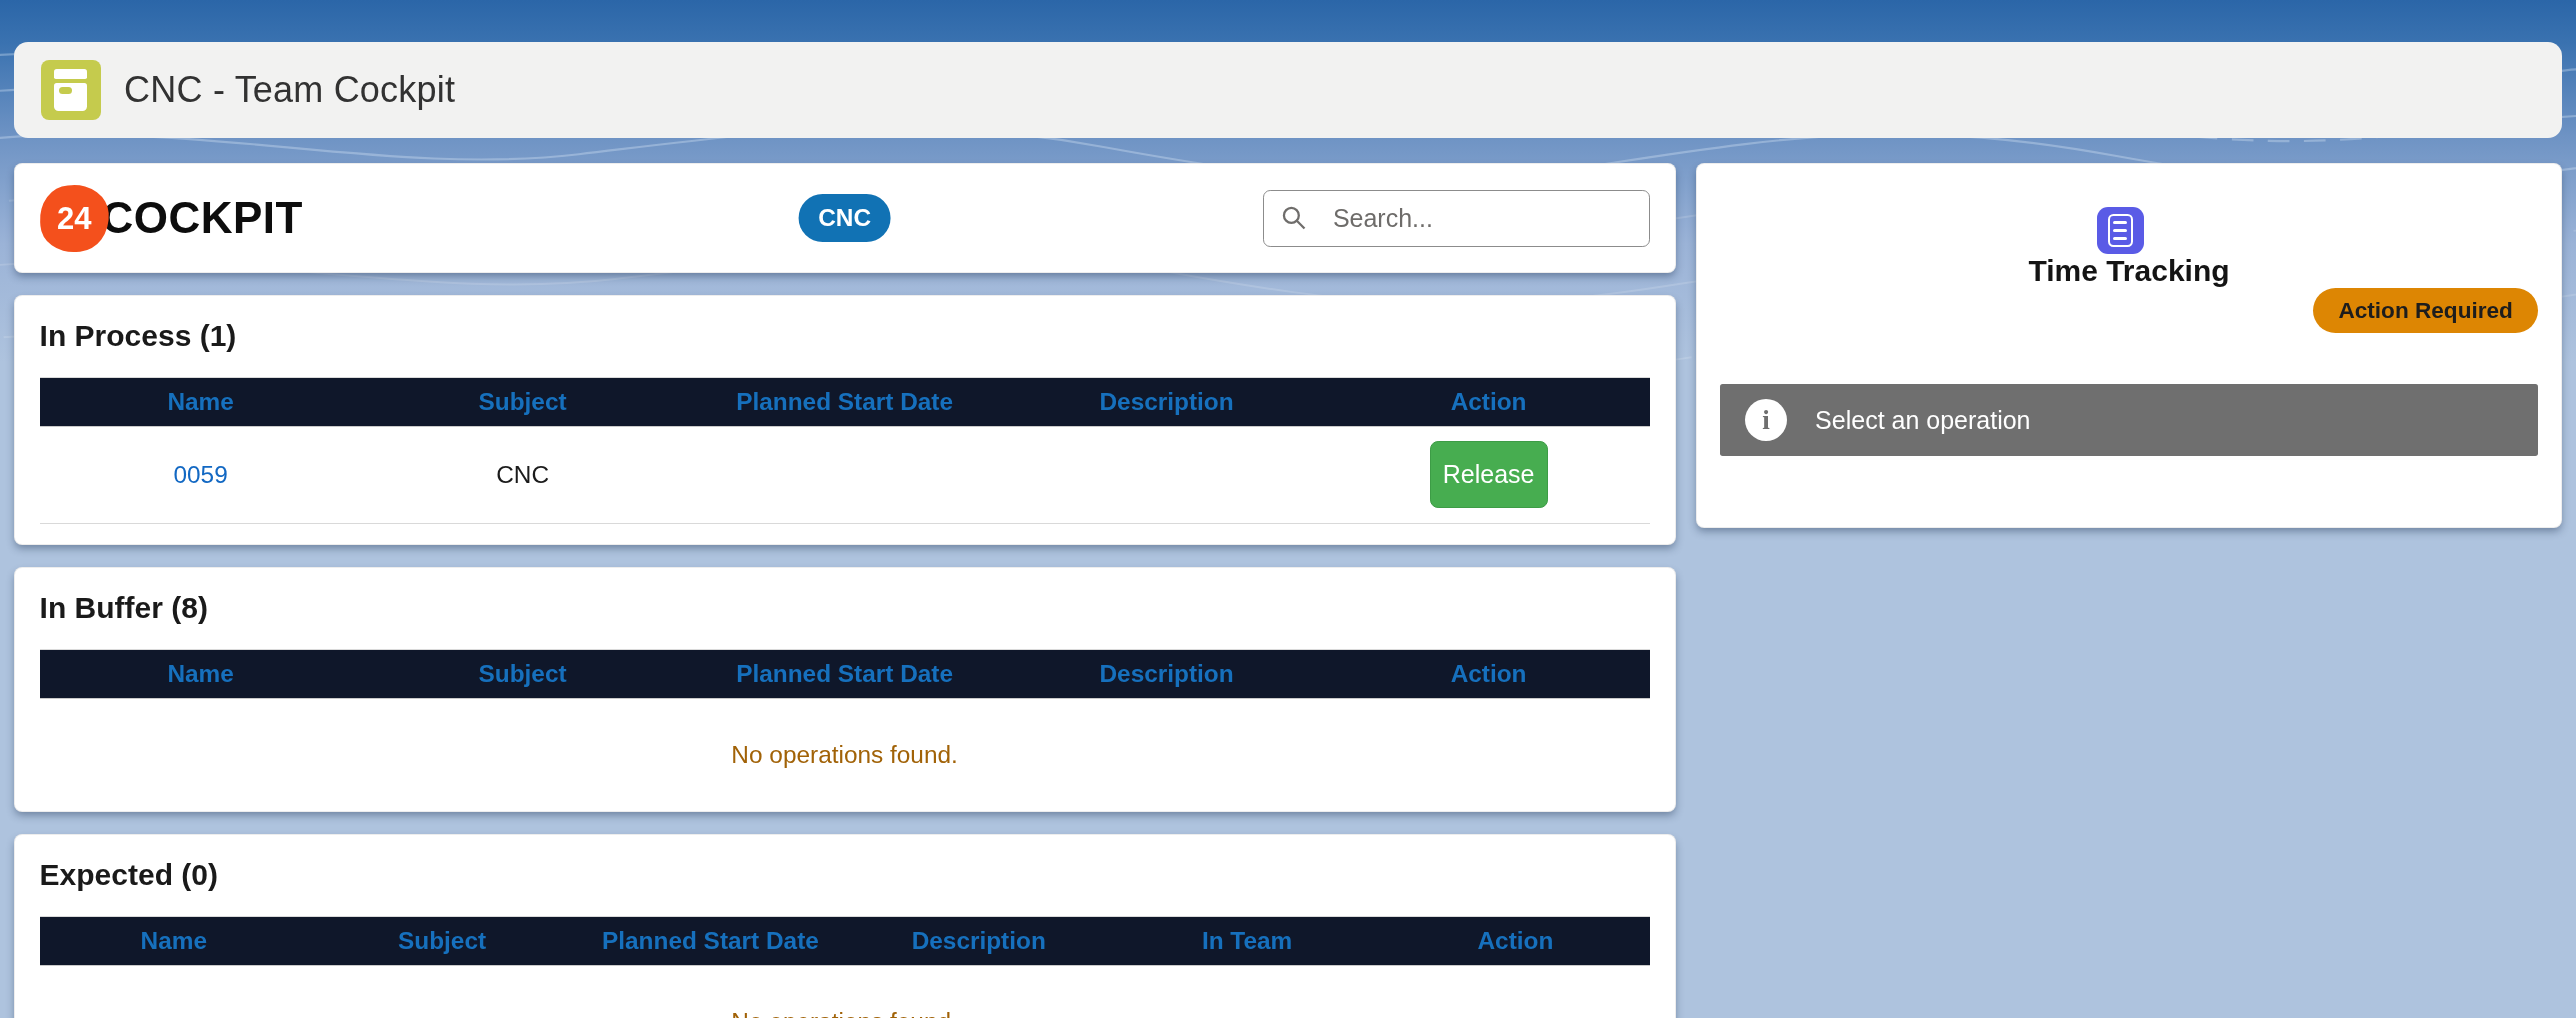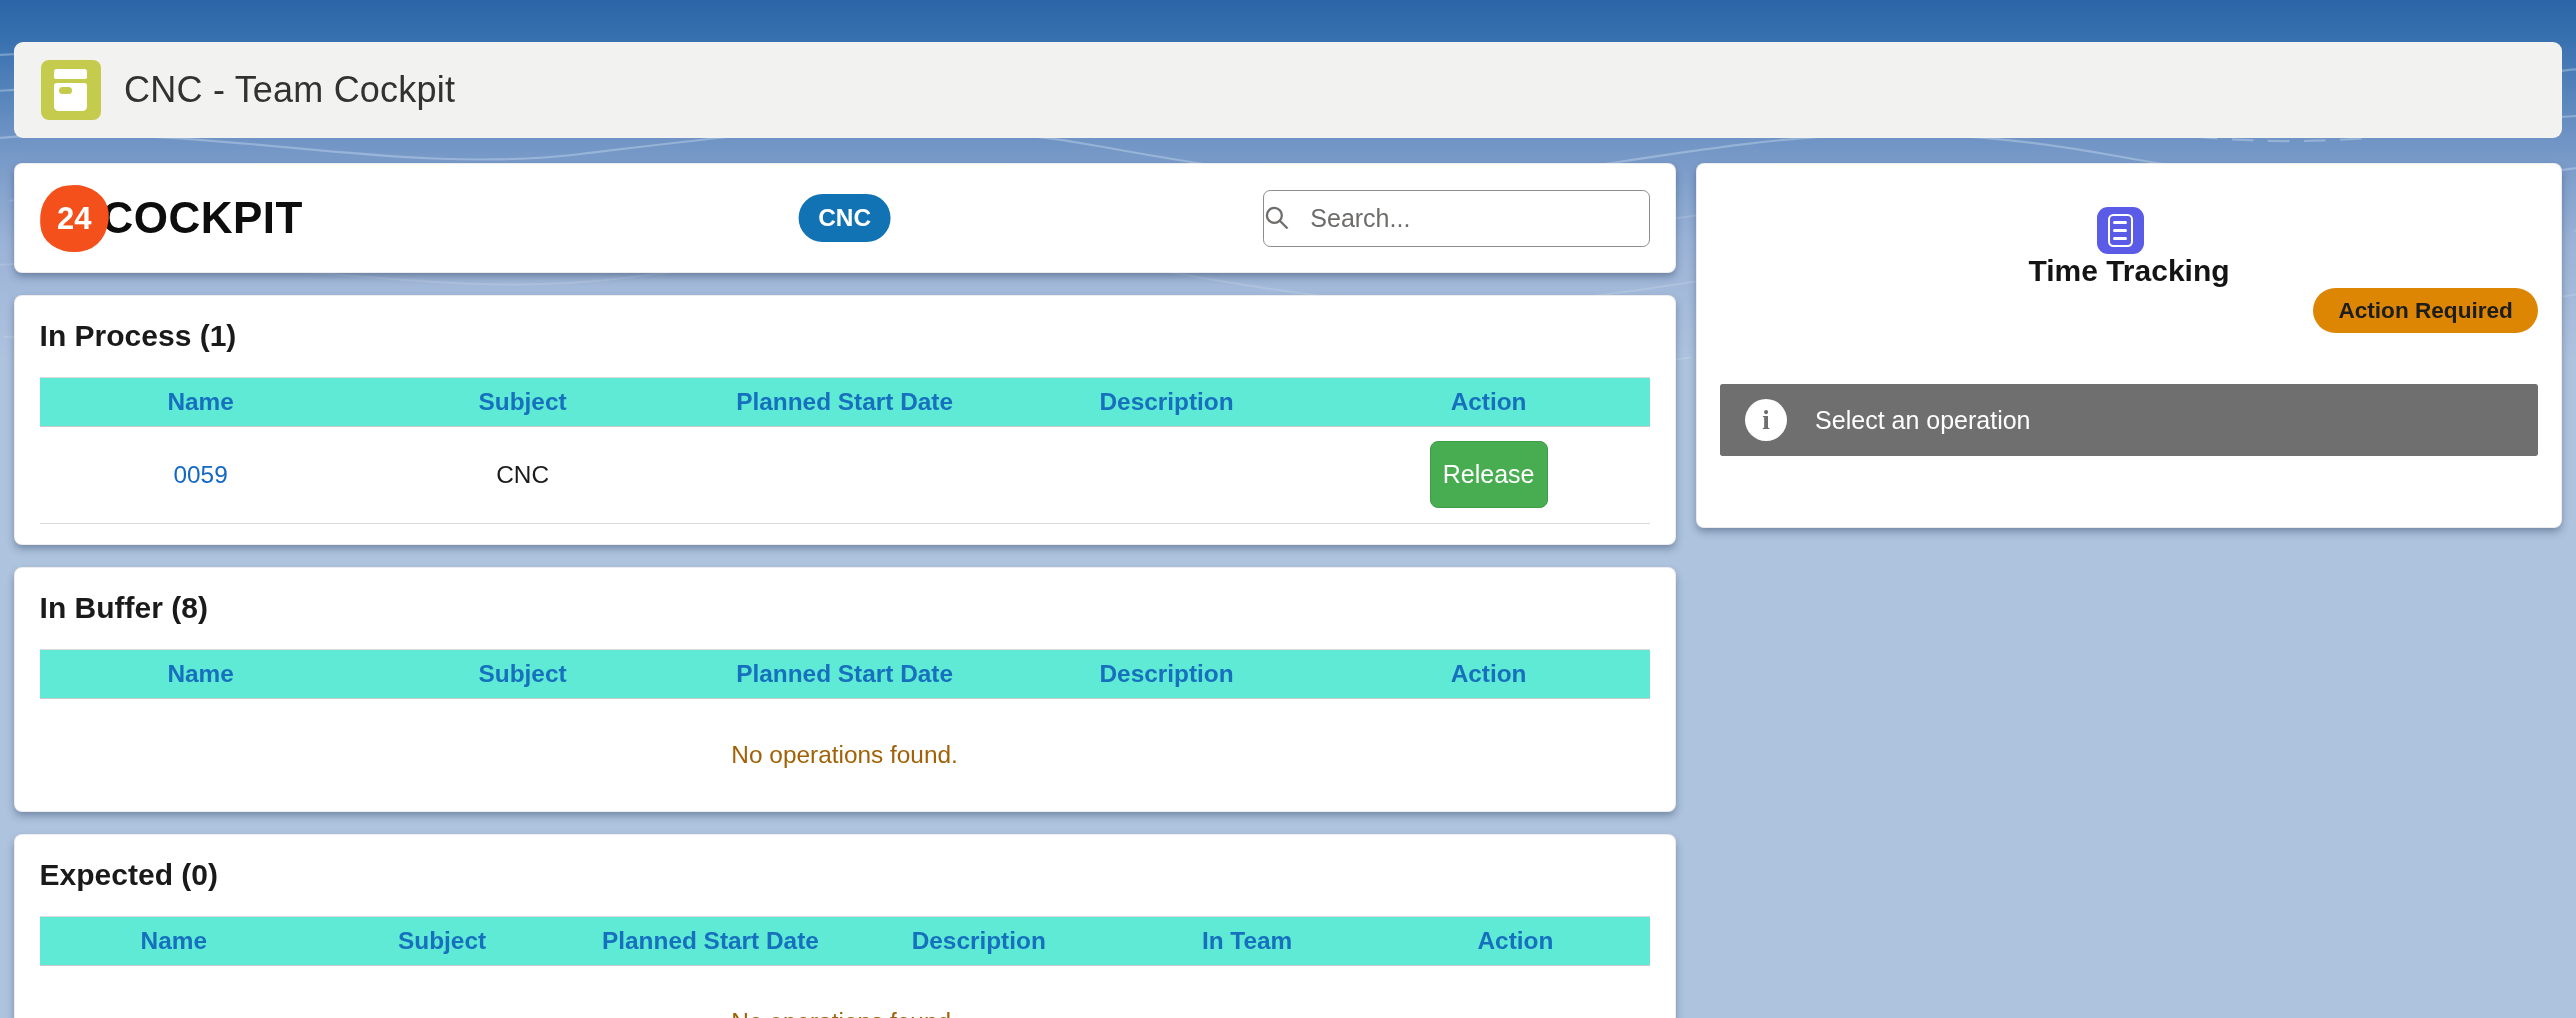--- a/index.html
+++ b/index.html
@@ -10,21 +10,21 @@
   }
   .page { position:relative; width:2576px; height:1018px; }
   .bg-pattern { position:absolute; top:0; left:0; z-index:0; pointer-events:none; }
   .content { position:relative; z-index:1; }
 
   .card { background:#ffffff; border-radius:8.1px; border:0.9px solid rgba(0,0,0,0.07);
           box-shadow:0 4.5px 9px -1.8px rgba(15,35,66,0.42); }
 
   
   .app-header {
-    margin:42px 13.6px 0 13.6px; height:96px; background:#f2f2f1; border-radius:9px;
+    margin:42px 13.6px 0 13.6px; height:96px; background:#f2f2f1; border-radius:14px;
     display:flex; align-items:center; padding:0 27px;
   }
   .app-icon { width:60px; height:60px; background:#c5cb4d; border-radius:8.1px; margin-right:23.5px;
               display:flex; flex-direction:column; align-items:center; justify-content:center; }
   .ai-lid  { width:33px; height:10px; background:#ffffff; border-radius:2.7px 2.7px 1.8px 1.8px; margin-bottom:3.6px; }
   .ai-body { width:33px; height:28px; background:#ffffff; border-radius:2.7px 2.7px 4.5px 4.5px; position:relative; }
   .ai-dash { position:absolute; top:4.5px; left:4.5px; width:13.6px; height:6.3px; background:#c5cb4d; border-radius:3.6px; }
   .app-title { font-size:36px; font-weight:400; color:#323232; letter-spacing:0.2px; }
 
   
@@ -37,30 +37,30 @@
   .logo { display:flex; align-items:center; }
   .logo-blob { width:69px; height:67px; background:#f4501c; display:flex; align-items:center; justify-content:center;
                border-radius:46% 54% 48% 52% / 55% 48% 58% 45%; transform:rotate(-4deg); z-index:2; }
   .logo-blob span { font-size:31px; font-weight:800; color:#ffffff; transform:rotate(4deg); }
   .logo-text { font-size:44px; font-weight:800; color:#0d0d0d; letter-spacing:0.5px; margin-left:-7.2px; }
   .cnc-pill { position:absolute; left:50%; top:50%; transform:translate(-50%,-50%);
               background:#1172b4; color:#ffffff; font-size:24.4px; font-weight:700;
               height:48px; min-width:84px; padding:0 20px; border-radius:24.4px;
               display:flex; align-items:center; justify-content:center; cursor:pointer; }
   .search-box { margin-left:auto; width:387px; height:57px; border:1.8px solid #8c8c8c; border-radius:7.2px;
-                display:flex; align-items:center; padding:0 16.3px; gap:19px; background:#ffffff;justify-content:flex-end; }
+                display:flex; align-items:center; padding:0 16.3px; gap:25px; background:#ffffff; }
   .search-icon { width:28px; height:28px; stroke:#6f6d6b; fill:none; stroke-width:2.6; flex:0 0 auto; }
   .search-input { border:none; outline:none; flex:1; font-size:25px; color:#3f3f3f; font-family:"Liberation Sans", sans-serif; background:transparent; }
   .search-input::placeholder { color:#6e6c6a; }
 
   
   .section { padding:18px 25px 20px 25px; margin-bottom:22px; }
   .section-title { font-size:30px; font-weight:700; color:#1a1a1a; margin:5.4px 0 23.5px 0; }
   .ops-table { width:100%; border-collapse:collapse; table-layout:fixed; }
-  .ops-table thead tr { background:#5eead4; }
+  .ops-table thead tr { background:#0f172a; }
   .ops-table th { font-size:24.4px; font-weight:700; color:#1670bd; text-align:center; padding:10px 7.2px;
                   border-top:1.8px solid #dadada; border-bottom:1.8px solid #cacaca; }
   .ops-table td { font-size:24.4px; color:#1b1b1b; text-align:center; padding:14.5px 7.2px;
                   border-bottom:1.8px solid #d9d9d9; }
   .op-link { color:#1268c3; text-decoration:none; cursor:pointer; }
   .release-btn { background:#47ad50; border:1.8px solid #3d9c46; border-radius:8.1px; color:#ffffff;
                  font-size:25px; font-family:"Liberation Sans", sans-serif; width:118px; height:67px; cursor:pointer; }
   .empty-text { text-align:center; font-size:24.4px; color:#a16207; padding:42px 0 22px 0; }
 
   

